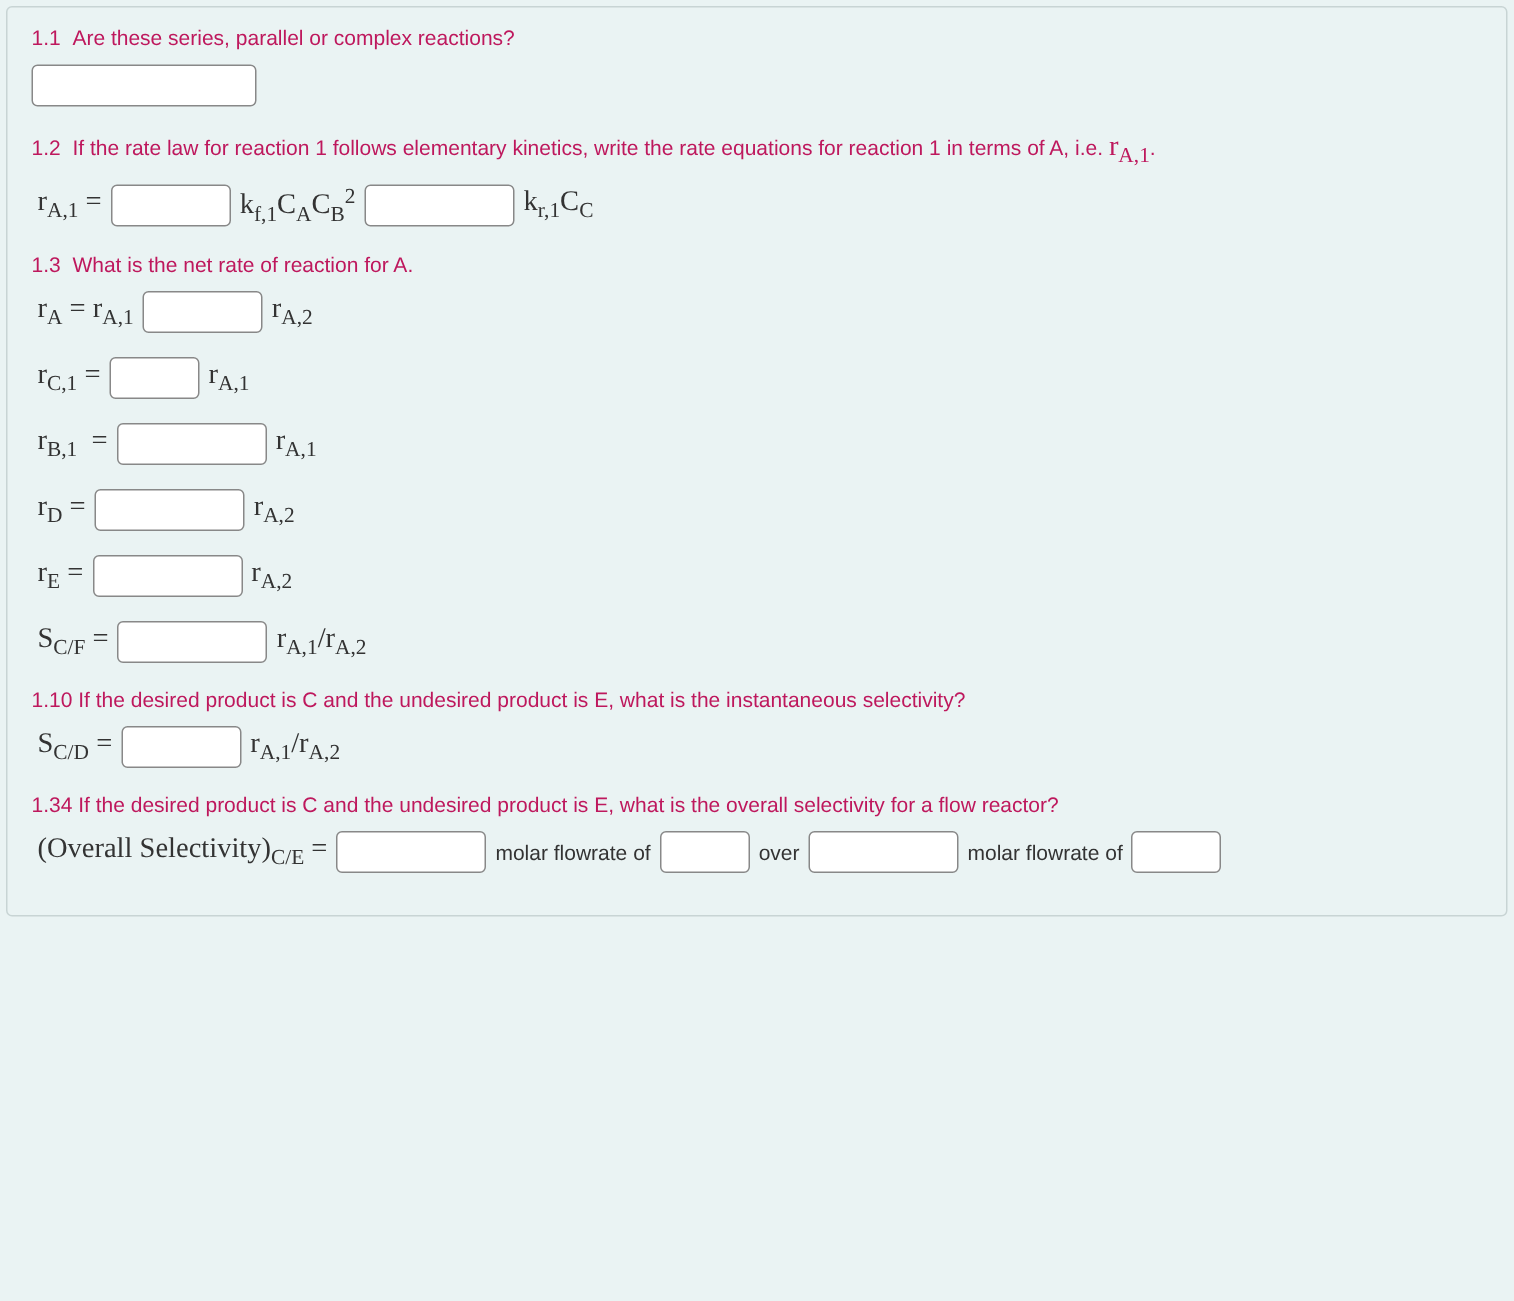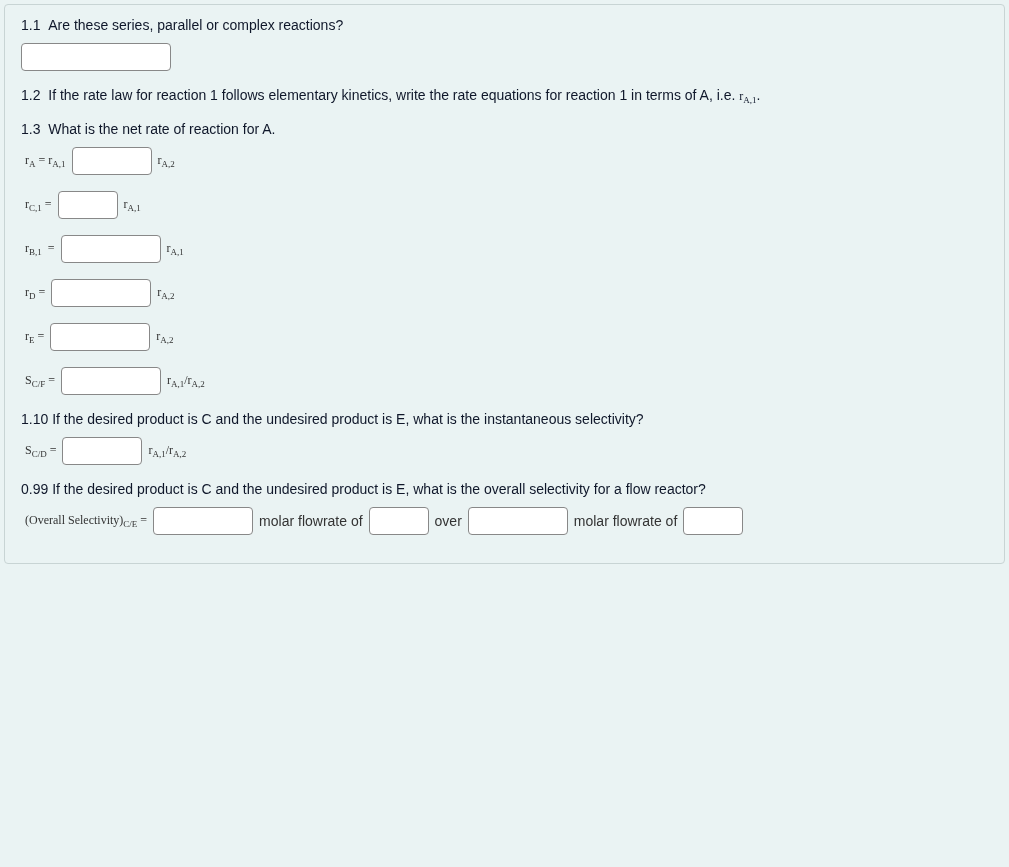--- a/index.html
+++ b/index.html
@@ -19,21 +19,21 @@
       border-radius: 4px;
       margin: 4px;
       padding: 12px 16px;
       background-color: #eaf3f3;
     }
     .question-block {
       margin-bottom: 16px;
     }
     .question-text {
       margin-bottom: 10px;
-      color: #0f172a;
+      color: #be185d;
     }
     .answer-line {
       display: flex;
       align-items: center;
       flex-wrap: wrap;
       gap: 2px;
       margin-bottom: 4px;
     }
     .text-input {
       border: 1px solid #888;
@@ -43,21 +43,21 @@
       background: white;
       font-size: 14px;
     }
     .input-xs { width: 60px; }
     .input-sm { width: 80px; }
     .input-md { width: 100px; }
     .input-lg { width: 150px; }
     .input-xl { width: 430px; }
     .math {
       font-family: 'Times New Roman', Times, serif;
-      font-size: 12px;
+      font-size: 19px;
     }
     sub {
       font-size: 0.75em;
       vertical-align: sub;
     }
     sup {
       font-size: 0.75em;
       vertical-align: super;
     }
     .label-text {
@@ -74,20 +74,27 @@
       <span>1.1</span>&nbsp;&nbsp;<span>Are these series, parallel or complex reactions?</span>
     </div>
     <div class="answer-line">
       <input type="text" class="text-input input-lg" style="">
     </div>
   </div>
 
   <div class="question-block">
     <div class="question-text">
       <span>1.2</span>&nbsp;&nbsp;<span>If the rate law for reaction 1 follows elementary kinetics, write the rate equations for reaction 1 in terms of A, i.e. </span><span class="math">r<sub>A,1</sub></span><span>.</span>
+    </div>
+    <div class="answer-line">
+      <span class="math label-text">r<sub>A,1</sub> =</span>
+      <input type="text" class="text-input input-sm" style="">
+      <span class="math label-text">k<sub>f,1</sub>C<sub>A</sub>C<sub>B</sub><sup>2</sup></span>
+      <input type="text" class="text-input input-md" style="">
+      <span class="math label-text">k<sub>r,1</sub>C<sub>C</sub></span>
     </div>
   </div>
 
   <div class="question-block">
     <div class="question-text">
       <span>1.3</span>&nbsp;&nbsp;<span>What is the net rate of reaction for A.</span>
     </div>
     <div class="answer-line">
       <span class="math label-text">r<sub>A</sub> = r<sub>A,1</sub></span>
       <input type="text" class="text-input input-sm" style="">
@@ -141,21 +148,21 @@
     </div>
     <div class="answer-line">
       <span class="math label-text">S<sub>C/D</sub> =</span>
       <input type="text" class="text-input input-sm" style="">
       <span class="math label-text">r<sub>A,1</sub>/r<sub>A,2</sub></span>
     </div>
   </div>
 
   <div class="question-block">
     <div class="question-text">
-      <span>0.99</span>&nbsp;<span>If the desired product is C and the undesired product is E, what is the overall selectivity for a flow reactor?</span>
+      <span>1.34</span>&nbsp;<span>If the desired product is C and the undesired product is E, what is the overall selectivity for a flow reactor?</span>
     </div>
     <div class="answer-line">
       <span class="math label-text">(Overall Selectivity)<sub>C/E</sub> =</span>
       <input type="text" class="text-input input-md" style="">
       <span class="label-text">molar flowrate of</span>
       <input type="text" class="text-input input-xs" style="">
       <span class="label-text">over</span>
       <input type="text" class="text-input input-md" style="">
       <span class="label-text">molar flowrate of</span>
       <input type="text" class="text-input input-xs" style="">

